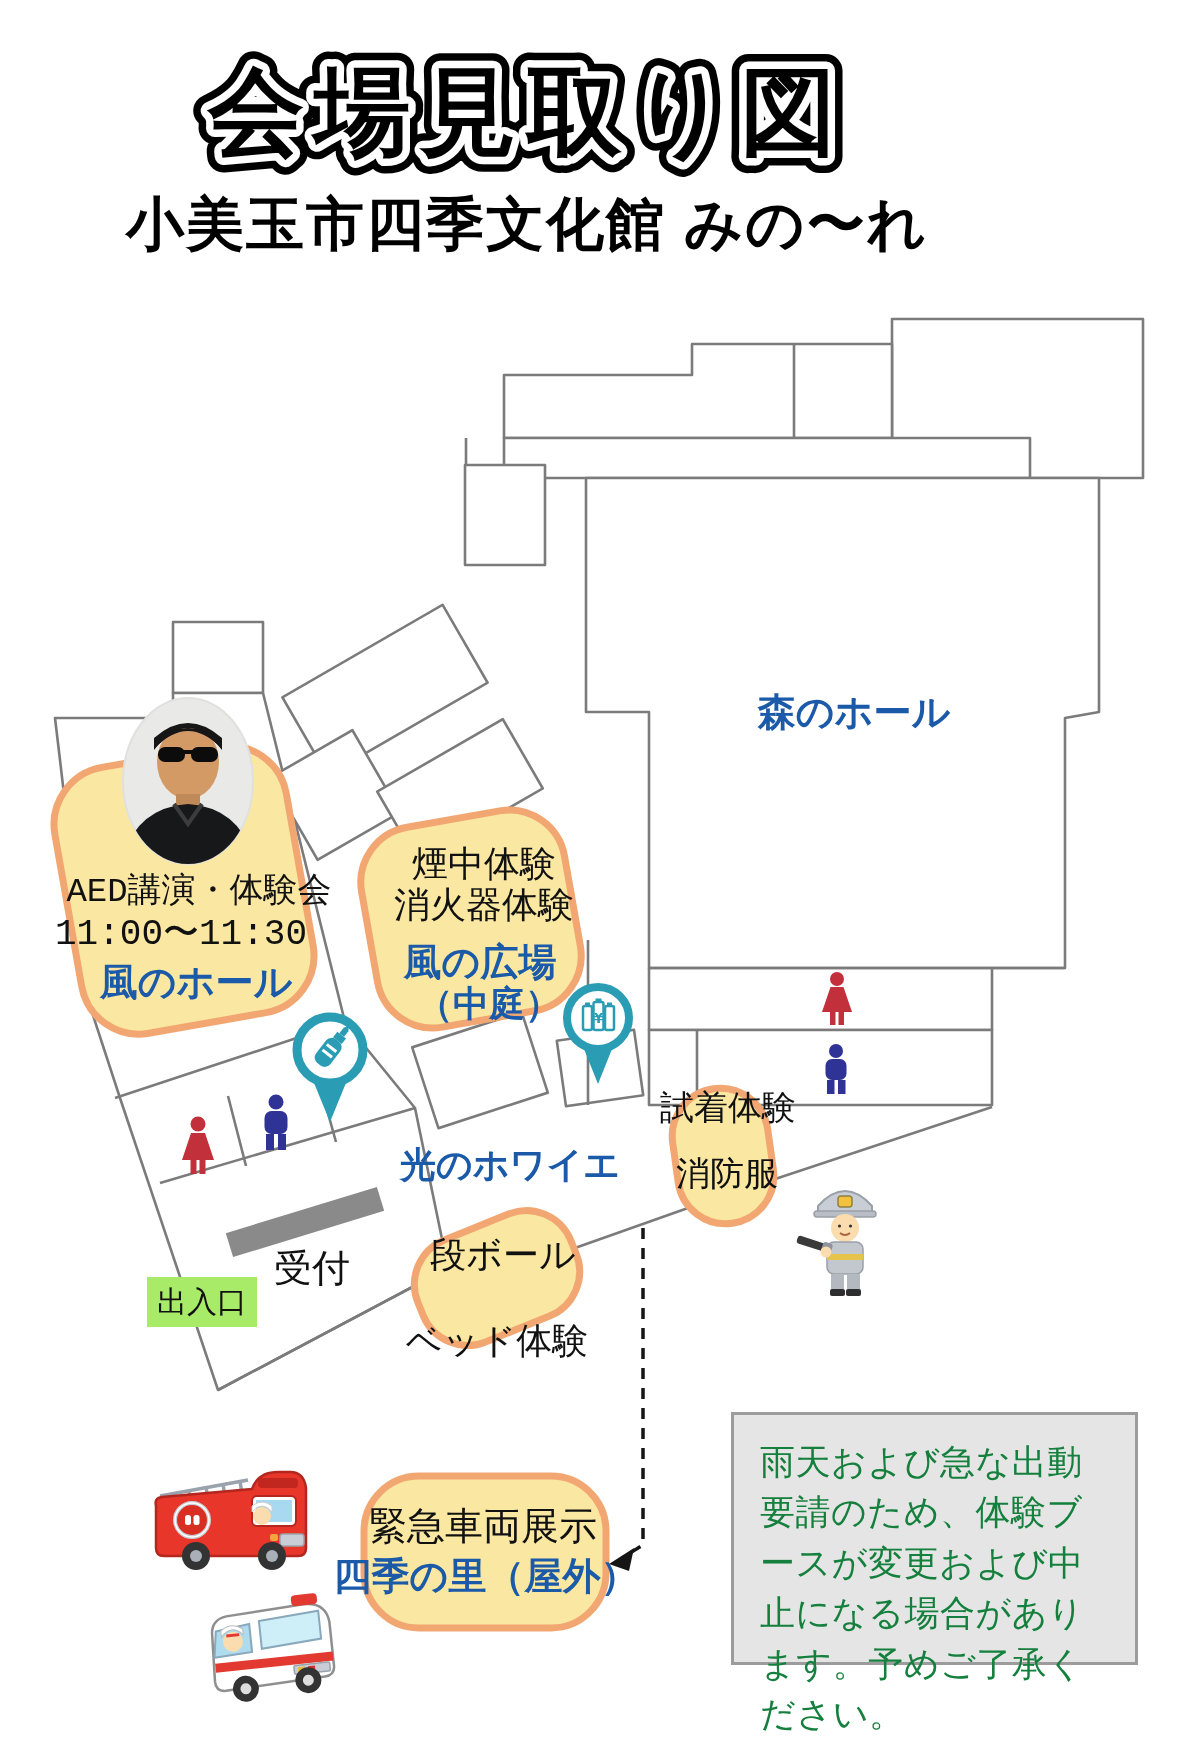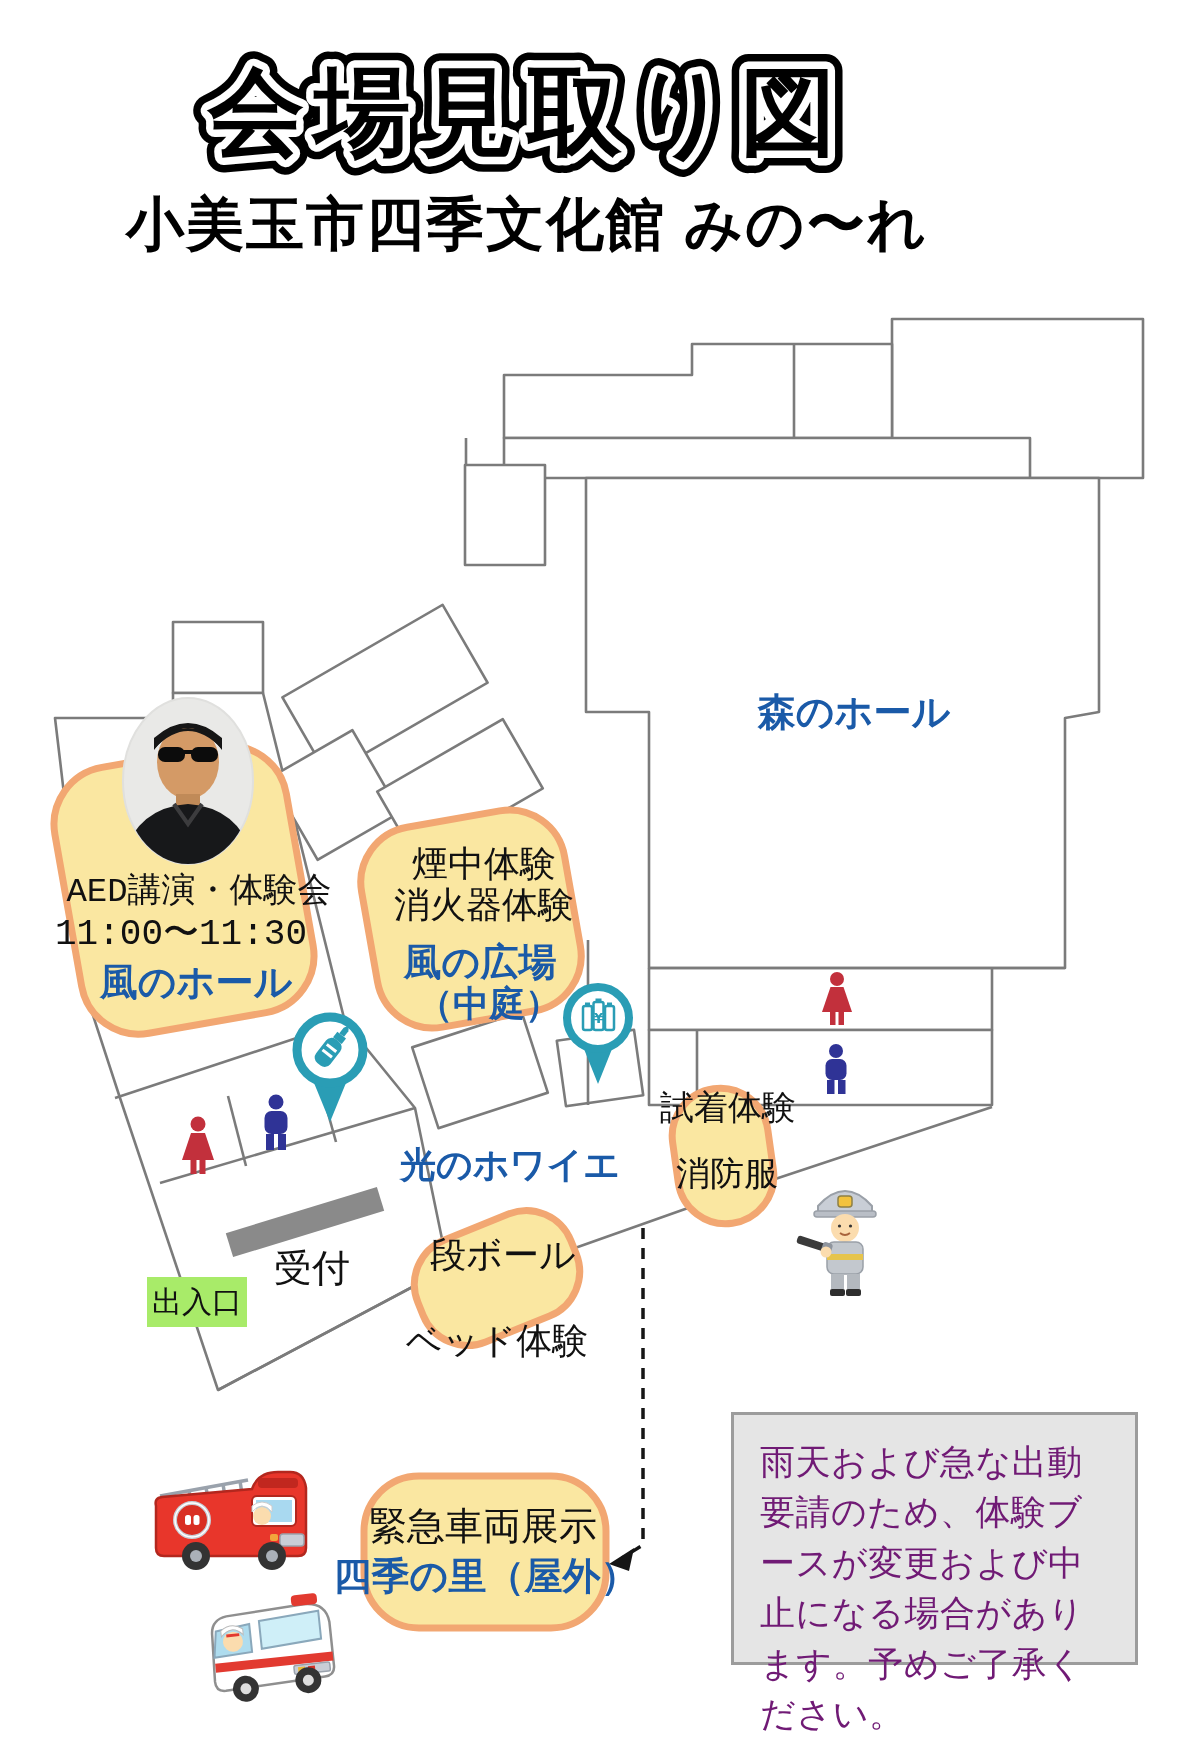--- a/index.html
+++ b/index.html
@@ -4,26 +4,26 @@
 <style>
   html,body{margin:0;padding:0;background:#fff;}
   .page{position:relative;width:1181px;height:1748px;background:#ffffff;overflow:hidden;
         font-family:"Liberation Sans","DejaVu Sans",sans-serif;}
   .layer{position:absolute;left:0;top:0;}
   .lbl{position:absolute;transform:translate(-50%,-50%);white-space:nowrap;color:#111;
        font-family:Liberation Mono, monospace;line-height:1;z-index:5;}
   .lbl.blue{color:#1A5AA8;font-weight:bold;}
   .subtitle{position:absolute;left:527px;top:225px;transform:translate(-50%,-50%);
             font-size:58px;font-weight:600;letter-spacing:2px;color:#000000;white-space:nowrap;z-index:5;}
-  .entrance-box{position:absolute;left:147px;top:1277px;width:100px;height:50px;
+  .entrance-box{position:absolute;left:147px;top:1277px;width:110px;height:50px;
                 background:#A8EB69;display:flex;align-items:center;justify-content:center;
                 font-size:30px;color:#111;z-index:6;text-align:center;}
   .note-box{position:absolute;left:731px;top:1412px;width:407px;height:253px;box-sizing:border-box;
             background:#E5E5E5;border:3px solid #9C9C9C;padding:22px 26px;z-index:6;}
-  .note-box .txt{font-size:35px;line-height:1.44;color:#701a75;letter-spacing:0.5px;
+  .note-box .txt{font-size:35px;line-height:1.44;color:#15803d;letter-spacing:0.5px;
                  word-break:break-all;}
   svg text.title-t{font-family:"DejaVu Sans","Liberation Sans",sans-serif;font-weight:bold;
                    font-size:96px;letter-spacing:10px;}
 </style>
 </head>
 <body>
 
 <div class="page">
 
   <svg class="layer" width="1181" height="270" style="z-index:4;">

